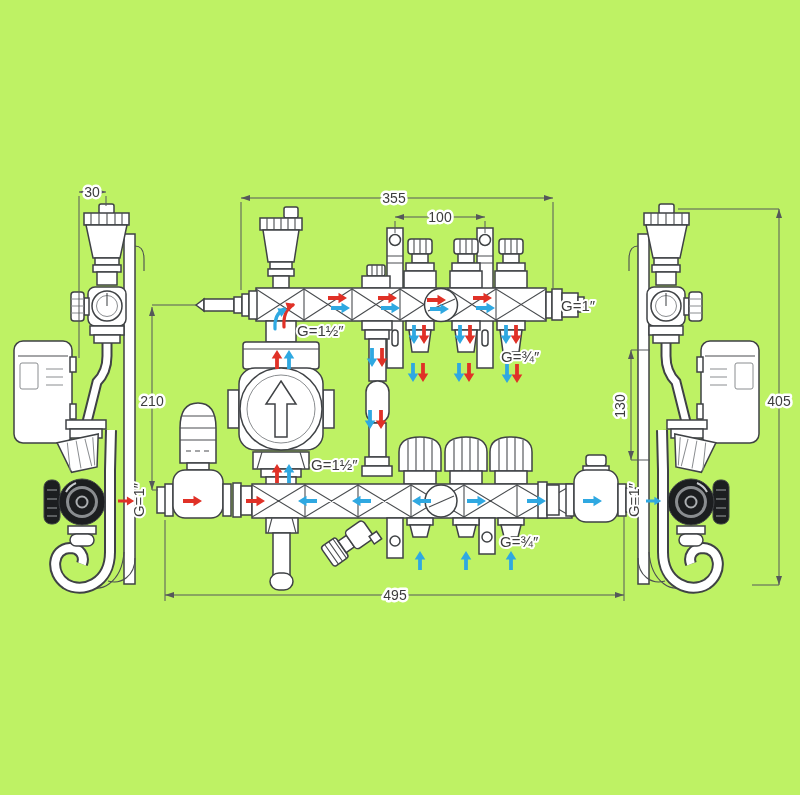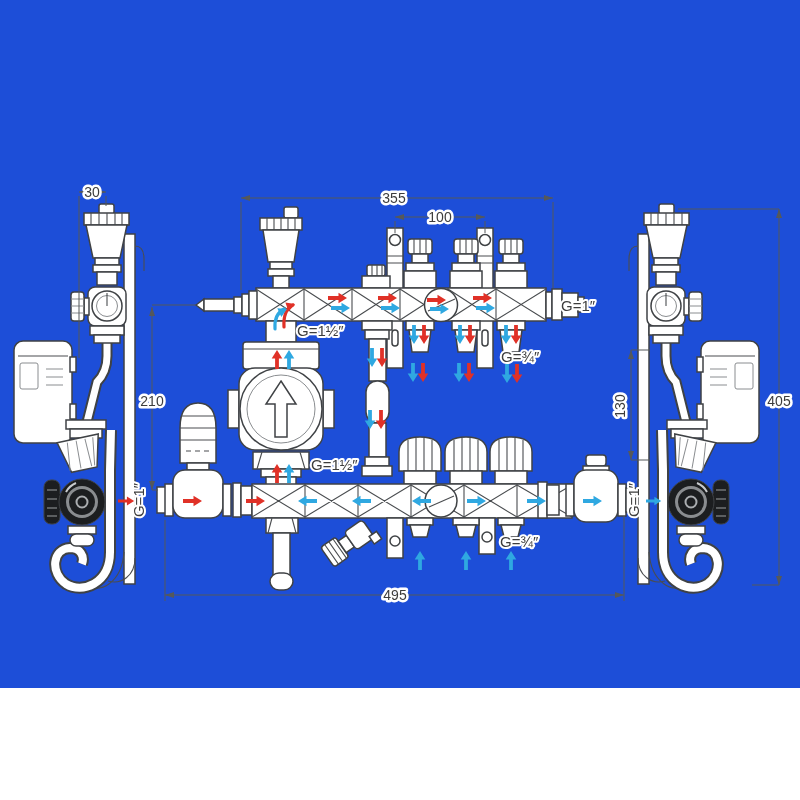--- a/index.html
+++ b/index.html
@@ -1,16 +1,16 @@
 <!DOCTYPE html>
 <html><head>
 <meta charset="utf-8">
 <style>
   html,body{margin:0;padding:0;background:#fff;}
-  .stage{position:relative;width:800px;height:688px;background:#1d4ed8;overflow:hidden;
+  .stage{position:relative;width:800px;height:795px;background:#bef264;overflow:hidden;
          font-family:"Liberation Sans",sans-serif;}
   svg text{font-family:"Liberation Sans",sans-serif;}
   .dim{font-size:14px;fill:#3d3d3d;paint-order:stroke;stroke:#fff;stroke-width:5px;
        stroke-linejoin:round;font-weight:400;}
   .port{font-size:15px;fill:#3d3d3d;paint-order:stroke;stroke:#fff;stroke-width:4px;
         stroke-linejoin:round;font-weight:400;}
   .ln{stroke:#55585a;stroke-width:1;fill:none;}
   .part{stroke:#3f4245;stroke-width:1.5;fill:#fff;}
   .thin{stroke:#4a4d50;stroke-width:1.1;fill:none;}
   .lite{stroke:#8a8d90;stroke-width:1;fill:none;}

